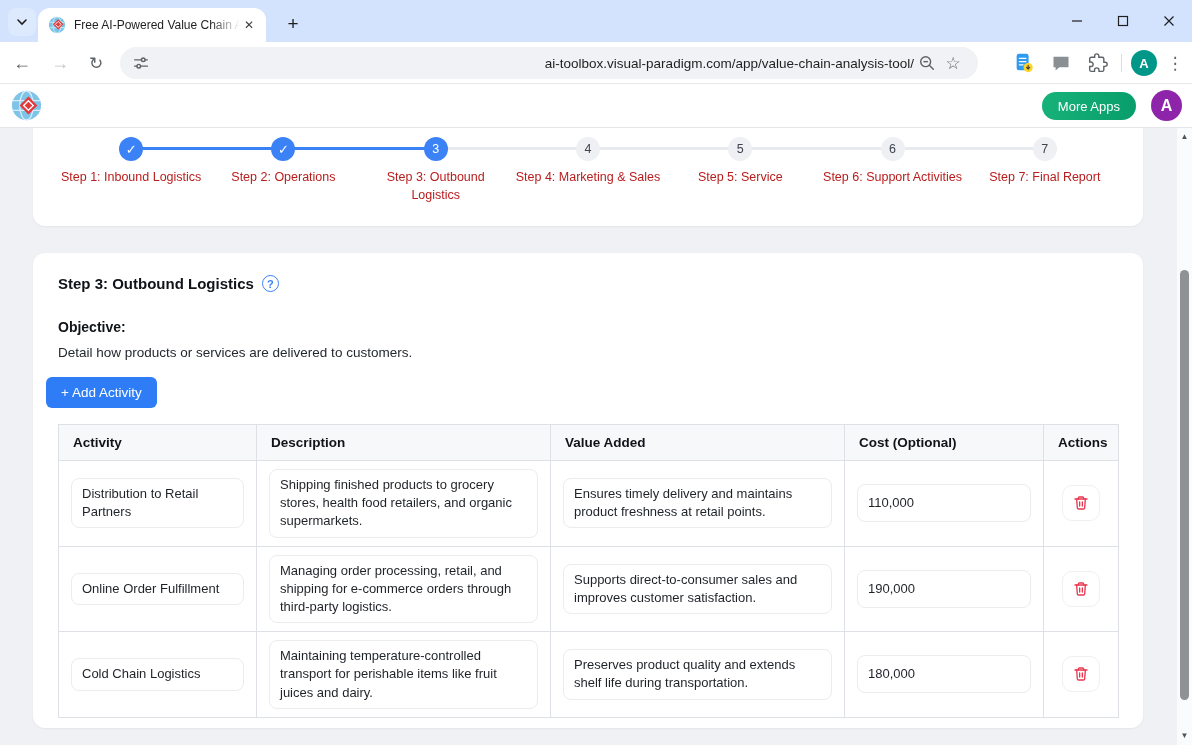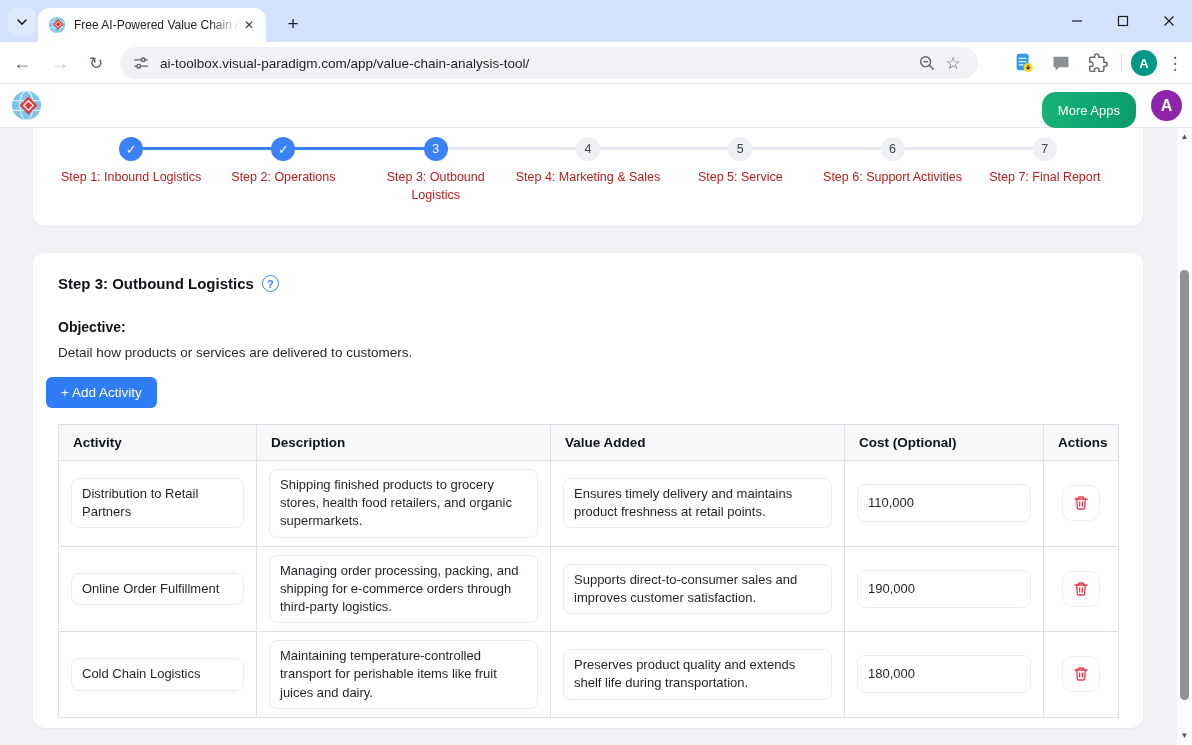--- a/index.html
+++ b/index.html
@@ -22,40 +22,40 @@
   .win-controls { position:absolute; right:0; top:0; height:42px; display:flex; align-items:center; }
   .win-btn { width:46px; height:42px; display:flex; align-items:center; justify-content:center; color:#1f1f1f; cursor:pointer; }
   .win-btn svg { display:block; }
 
   
   .toolbar { position:absolute; top:42px; left:0; width:1192px; height:42px; background:#ffffff; border-bottom:1px solid #e6e8eb; }
   .nav-ico { position:absolute; top:5px; width:32px; height:32px; display:flex; align-items:center; justify-content:center;
     font-size:18px; color:#5f6368; cursor:pointer; }
   .nav-back { left:6px; } .nav-fwd { left:44px; color:#c2c6cb; } .nav-reload { left:80px; font-size:17px; }
   .omnibox { position:absolute; left:120px; top:5px; width:858px; height:32px; background:#f0f2f5; border-radius:16px;
-    display:flex; align-items:center; padding:0 12px 0 12px; }
+    display:flex; align-items:center; padding:0 12px 0 12px;text-align:right; }
   .site-info-icon { width:18px; height:18px; margin-right:10px; flex:0 0 18px; cursor:pointer; }
   .url-text { flex:1; font-size:13.5px; color:#1f1f1f; white-space:nowrap; overflow:hidden; }
   .omni-ico { width:26px; height:26px; display:flex; align-items:center; justify-content:center; color:#5f6368; cursor:pointer; }
   .star-icon { font-size:17px; }
   .tb-right { position:absolute; right:8px; top:5px; height:32px; display:flex; align-items:center; gap:9px; }
   .tb-ico { width:28px; height:28px; display:flex; align-items:center; justify-content:center; cursor:pointer; }
   .tb-sep { width:1px; height:18px; background:#dadce0; }
   .chrome-avatar { width:26px; height:26px; border-radius:50%; background:#009688; color:#fff; font-size:13px; font-weight:bold;
     display:flex; align-items:center; justify-content:center; cursor:pointer; }
   .kebab { font-size:17px; color:#5f6368; width:18px; text-align:center; cursor:pointer; }
 
   
   .appheader { position:absolute; top:84px; left:0; width:1192px; height:44px; background:#ffffff; border-bottom:1px solid #e4e6e9; }
   .logo { position:absolute; left:11px; top:6px; width:31px; height:31px; cursor:pointer; }
   .app-titles { position:absolute; left:50px; top:4px; }
   .app-title { font-size:14px; font-weight:bold; color:#101418; line-height:1.3; }
   .powered { font-size:11.5px; color:#30363d; }
   .powered a { color:#30363d; text-decoration:underline; cursor:pointer; }
-  .more-apps { position:absolute; right:56px; top:8px; height:36px; padding:0 16px; border:none; border-radius:14px;
+  .more-apps { position:absolute; right:56px; top:8px; height:28px; padding:0 16px; border:none; border-radius:14px;
     background:linear-gradient(100deg,#17b279 0%,#089d6b 100%); color:#fff; font-size:13px; font-family:inherit;
     display:flex; align-items:center; cursor:pointer; }
   .app-avatar { position:absolute; right:10px; top:6px; width:31px; height:31px; border-radius:50%; background:#8e24aa;
     color:#fff; font-weight:bold; font-size:16px; display:flex; align-items:center; justify-content:center; cursor:pointer; }
 
   
   .content { position:absolute; top:128px; left:0; width:1192px; height:617px; background:#eff1f4; }
   .card { position:absolute; left:33px; width:1110px; background:#ffffff; box-shadow:0 1px 2px rgba(16,24,40,.05); }
   .stepper-card { top:0; height:98px; border-radius:0 0 12px 12px; }
   .main-card { top:125px; height:475px; border-radius:12px; }
@@ -291,21 +291,21 @@
                   <path d="M10 10.5v6M14 10.5v6"></path>
               </svg>
             </button>
           </td>
         </tr>
         <tr>
           <td>
               <div class="field">Online Order Fulfillment</div>
             </td>
           <td>
-              <div class="field">Managing order processing, packing, and shipping for e-commerce orders through third-party logistics.</div>
+              <div class="field">Managing order processing, retail, and shipping for e-commerce orders through third-party logistics.</div>
             </td>
           <td>
               <div class="field">Supports direct-to-consumer sales and improves customer satisfaction.</div>
             </td>
           <td>
               <div class="field cost">190,000</div>
             </td>
           <td class="actions-cell">
             <button class="trash-btn">
               <svg width="16" height="16" viewBox="0 0 24 24" fill="none" stroke="#e8374f" stroke-width="2" stroke-linecap="round">

